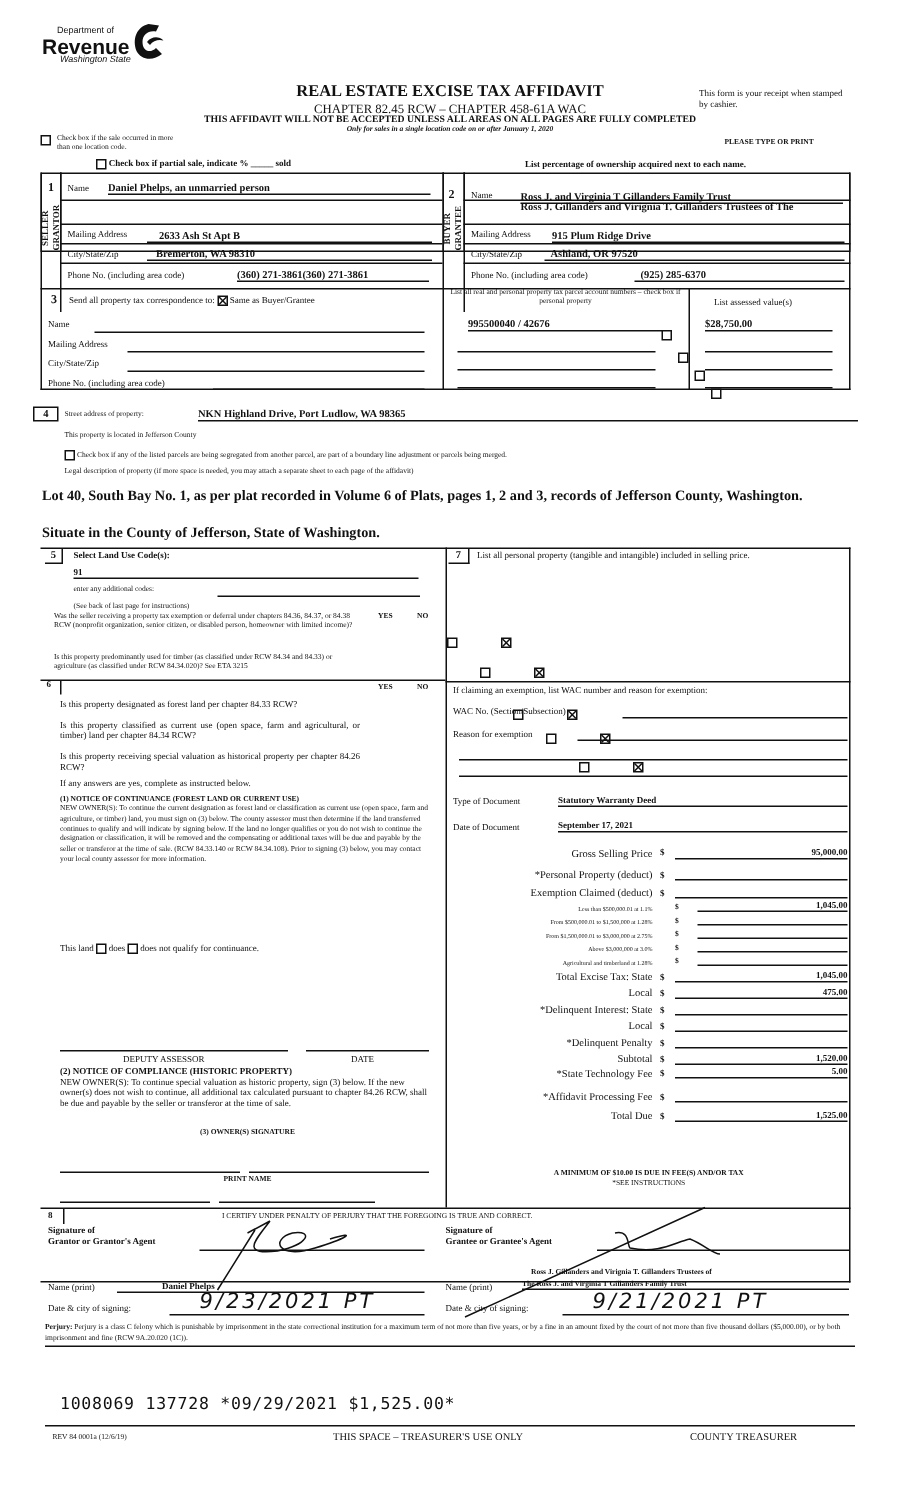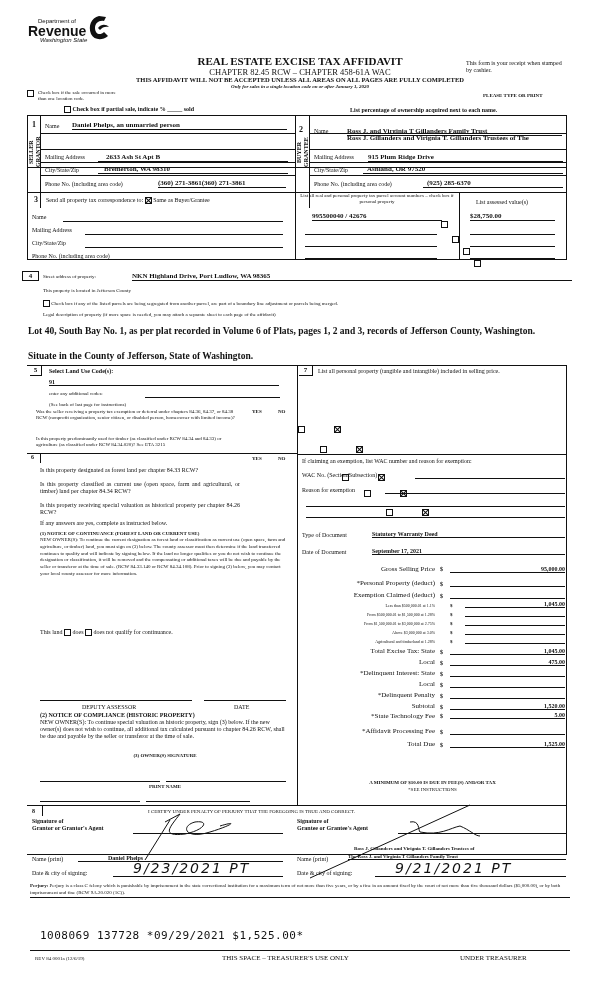--- a/index.html
+++ b/index.html
@@ -350,16 +350,16 @@
 <div class="abs t5" style="left:30px;top:883px;width:540px;line-height:6.5px;border-bottom:1px solid #111;padding-bottom:1px;">
   <span class="b">Perjury:</span>
   <span>Perjury is a class C felony which is punishable by imprisonment in the state correctional institution for a maximum term of not more than five years, or by a fine in an amount fixed by the court of not more than five thousand dollars ($5,000.00), or by both imprisonment and fine (RCW 9A.20.020 (1C)).</span>
 </div>
 
 
 <div class="abs mono" style="left:40px;top:929px;font-size:11px;letter-spacing:0.5px;">1008069 137728 *09/29/2021 $1,525.00*</div>
 <div class="line" style="left:30px;top:950px;width:540px;"></div>
 <div class="abs t5" style="left:35px;top:956px;">REV 84 0001a (12/6/19)</div>
 <div class="abs t7" style="left:222px;top:954px;">THIS SPACE – TREASURER'S USE ONLY</div>
-<div class="abs t7" style="left:460px;top:954px;">UNDER TREASURER</div>
+<div class="abs t7" style="left:460px;top:954px;">COUNTY TREASURER</div>
 
 
 
 
 </body></html>

